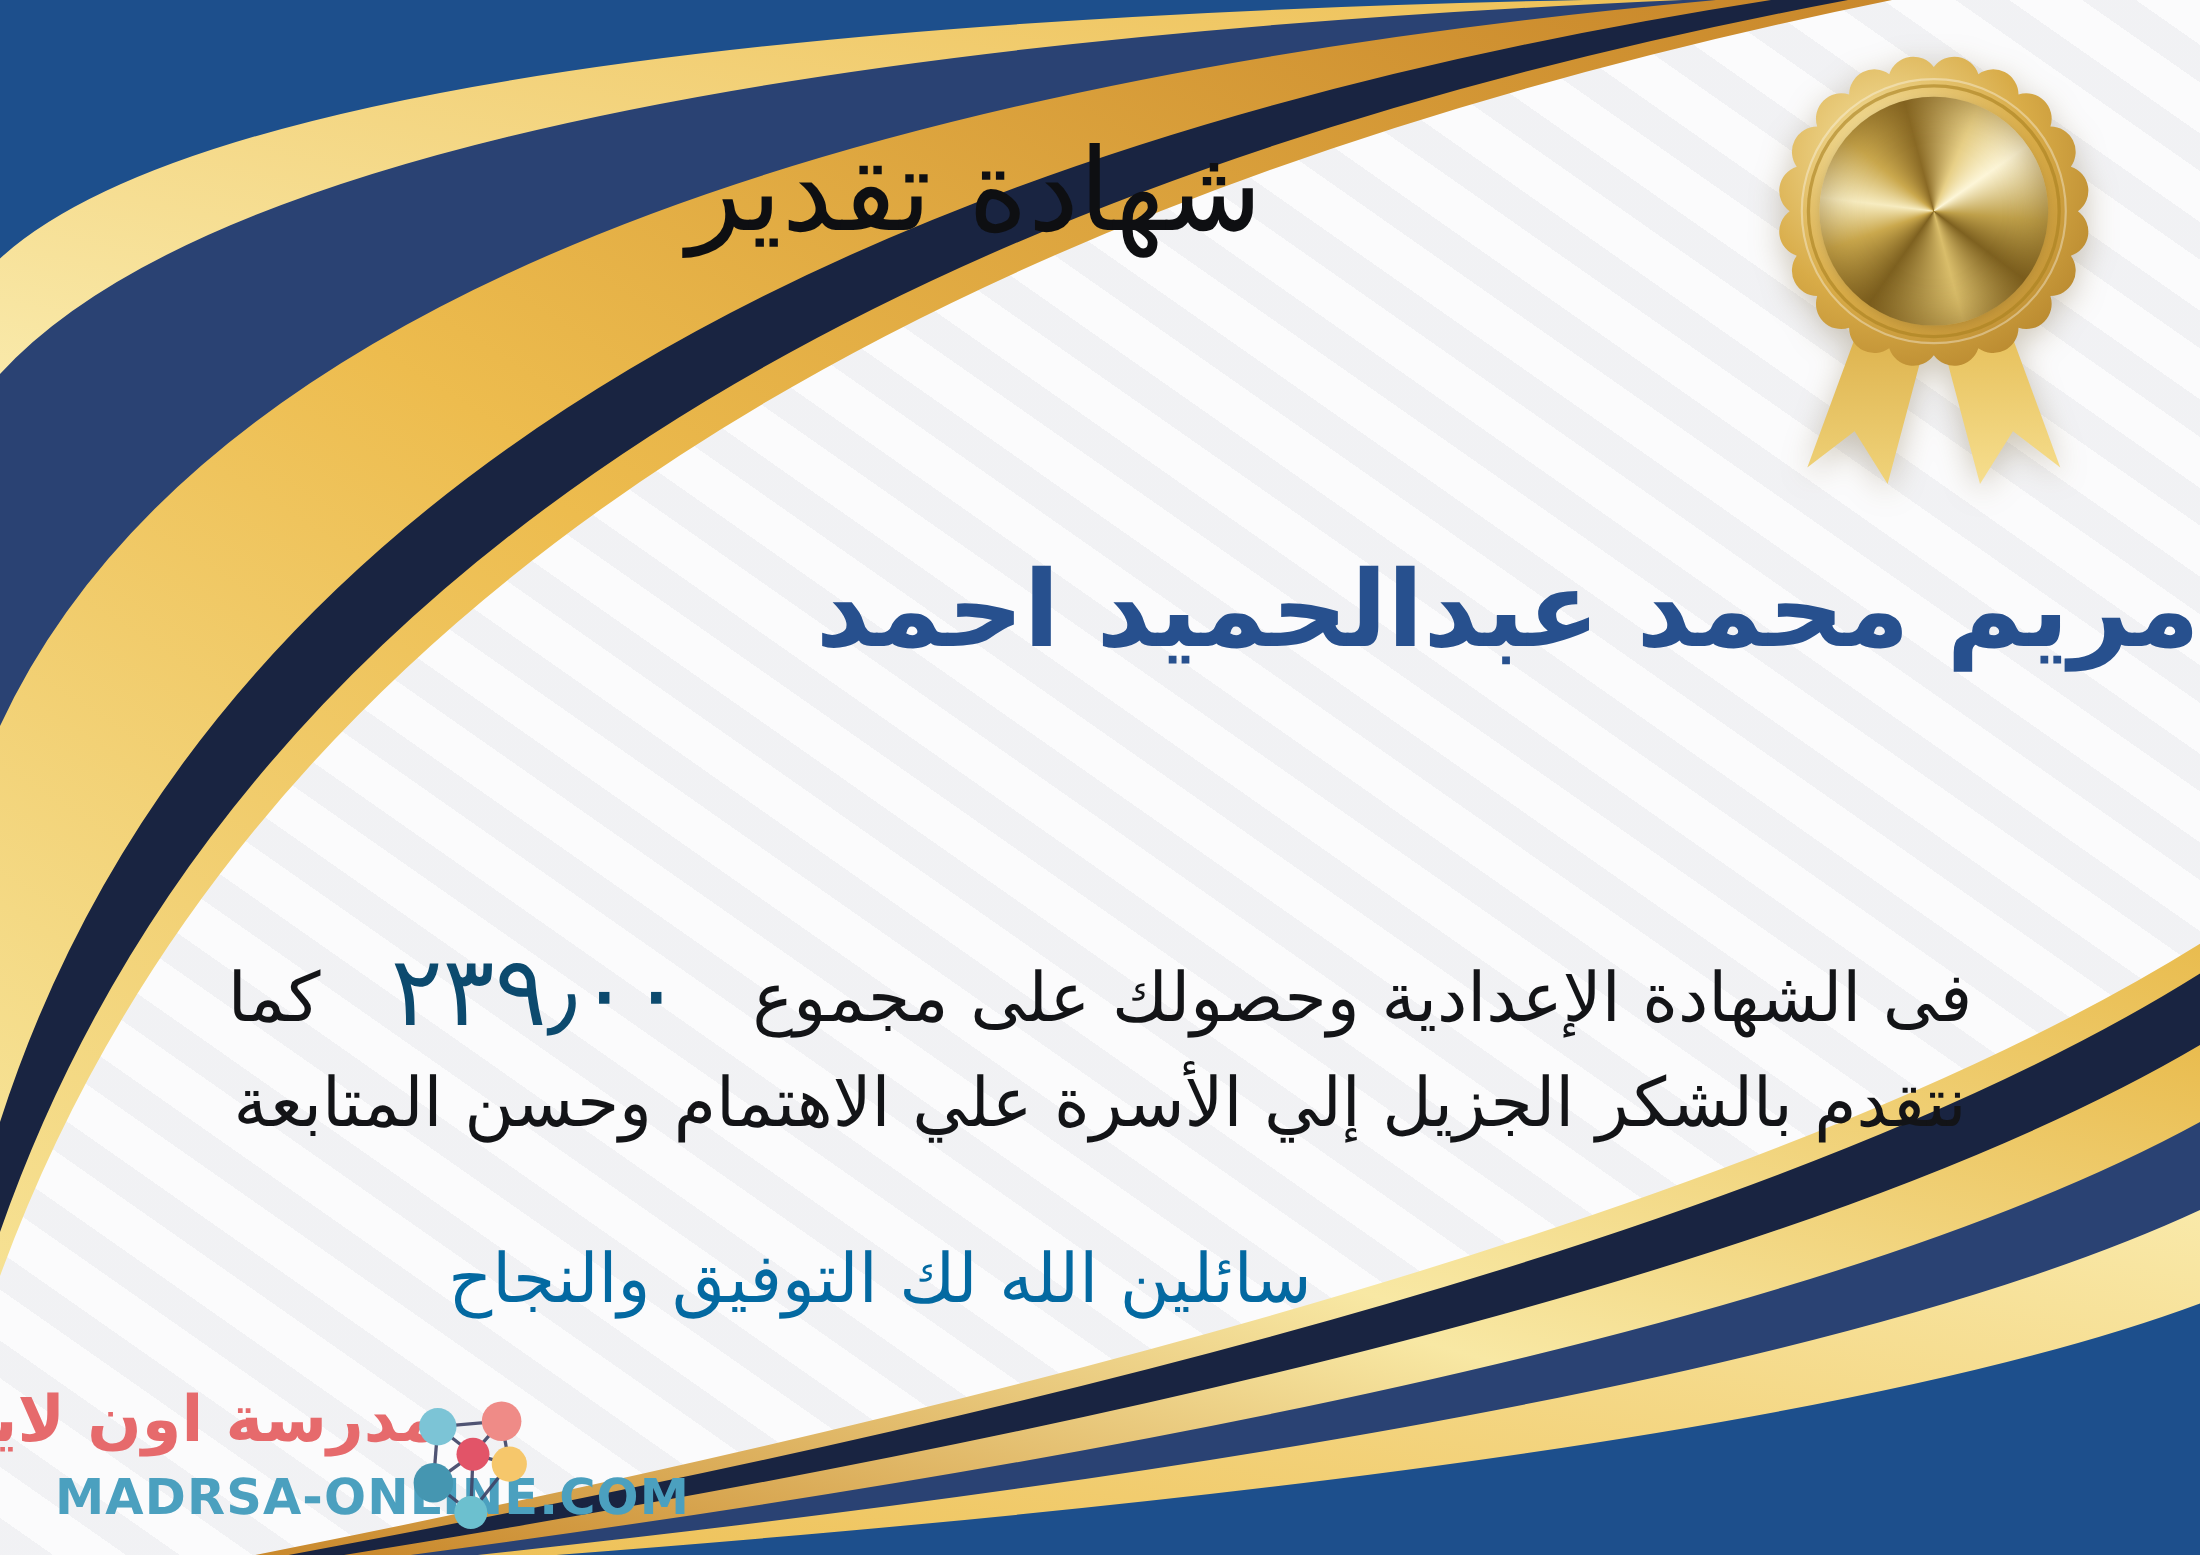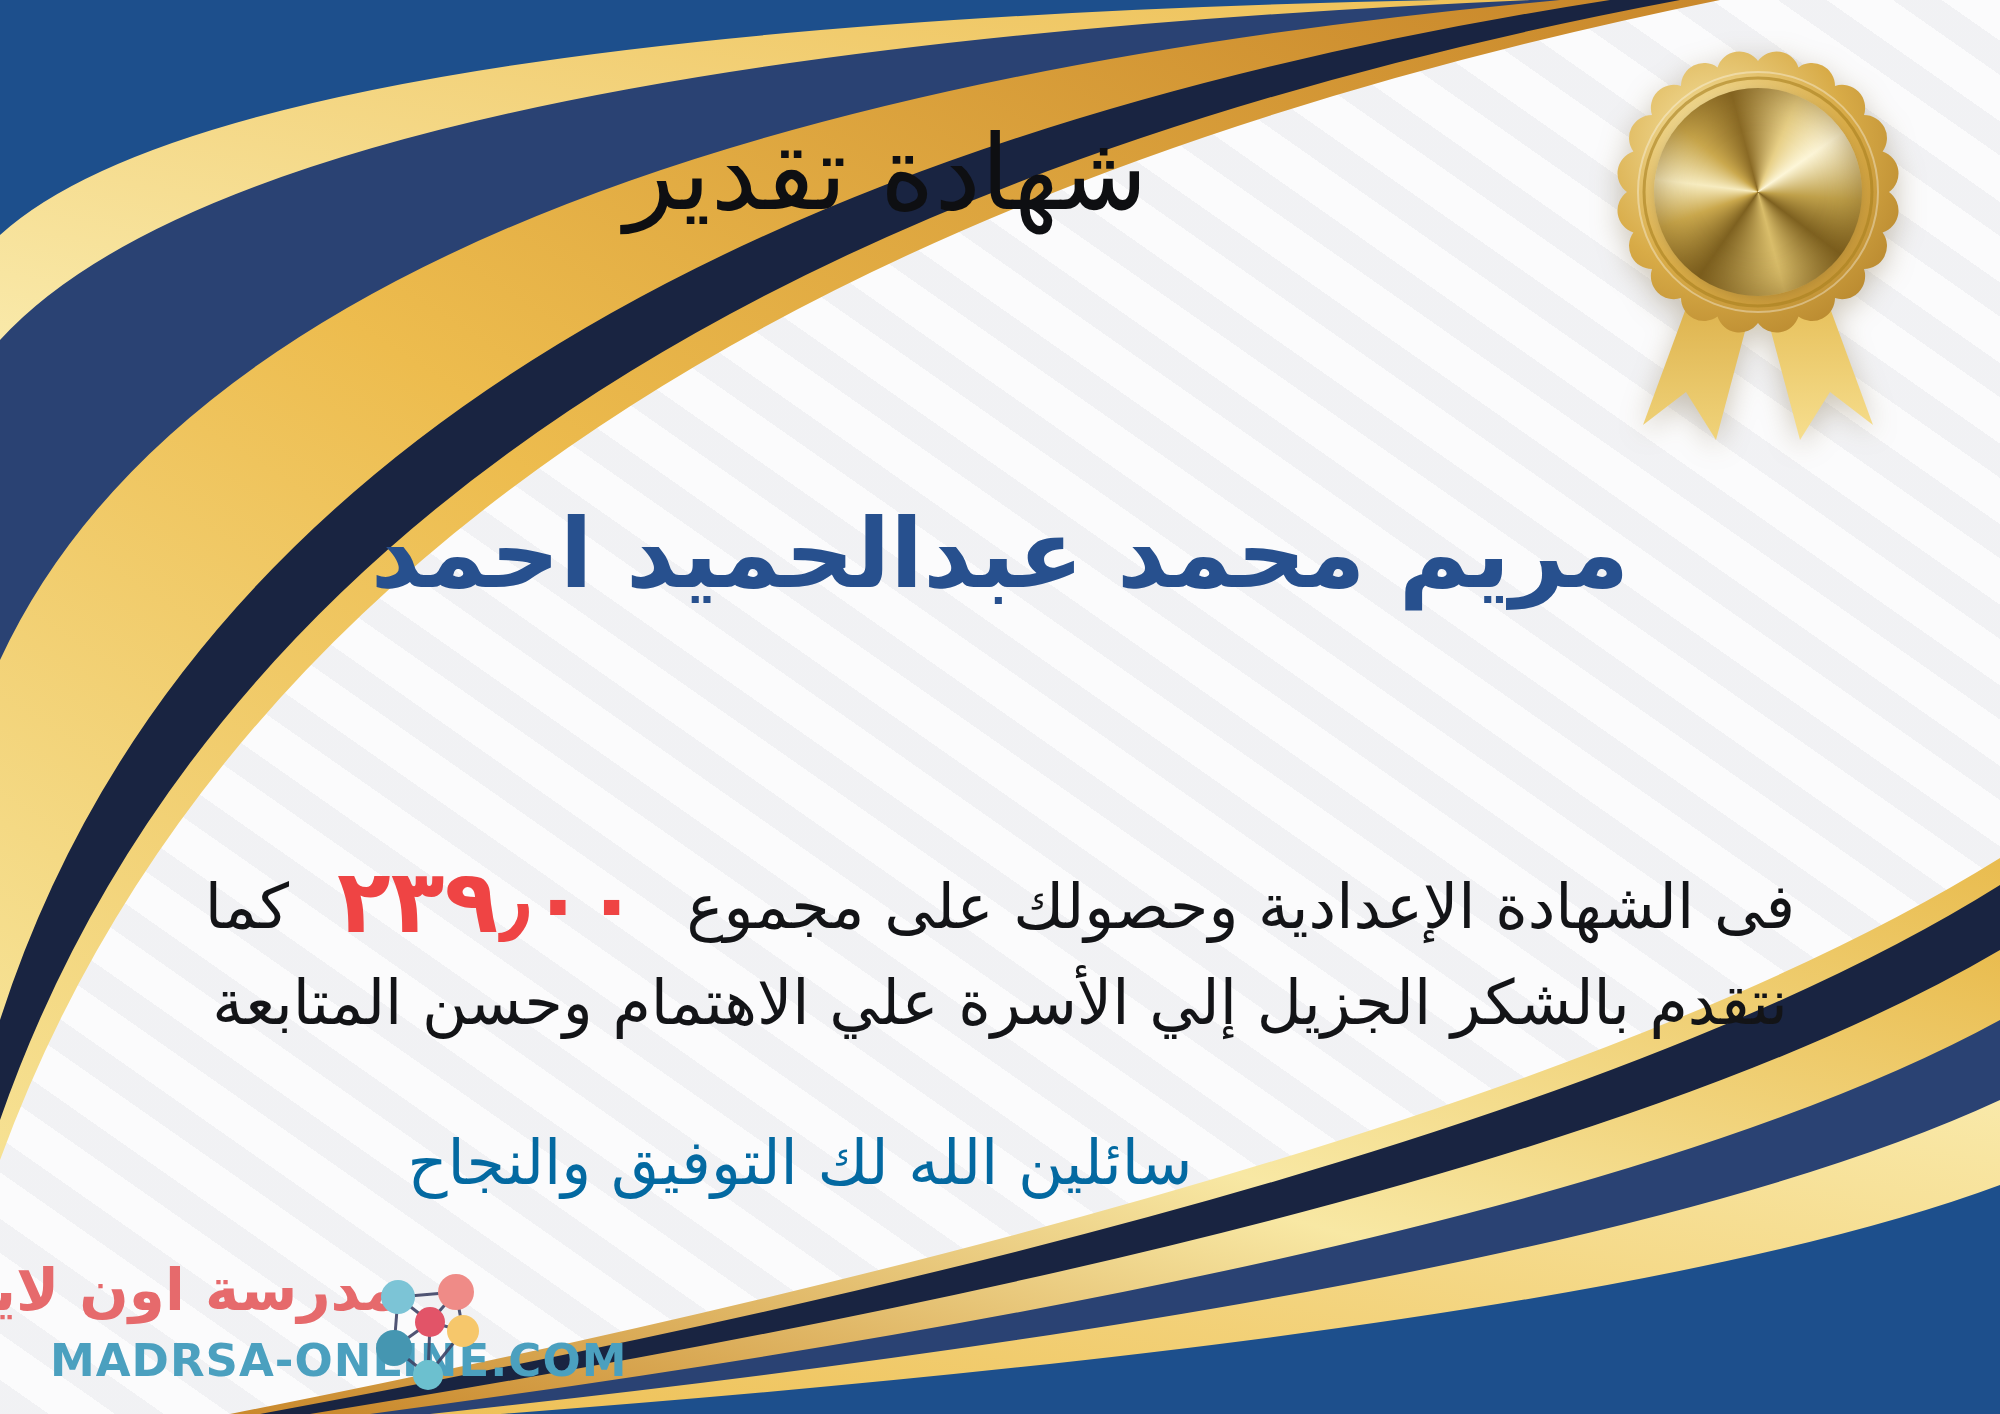--- a/index.html
+++ b/index.html
@@ -15,31 +15,31 @@
     pointer-events:none;
   }
   .swoosh{position:absolute;inset:0;width:2000px;height:1414px;}
 
   
   .cert-title{
     position:absolute;top:112px;left:0;width:1740px;text-align:center;
     font-size:104px;color:#0e0f12;white-space:nowrap;padding-left:16px;
   }
   .student-name{
-    position:absolute;top:498px;left:0;width:2000px;text-align:center;
+    position:absolute;top:498px;left:0;width:2000px;text-align:right;
     font-size:96px;font-weight:bold;color:#27508e;white-space:nowrap;
   }
   .body-line{
     position:absolute;left:0;width:2000px;text-align:center;
     font-size:62px;color:#131417;white-space:nowrap;
   }
   .line1{top:738px;}
   .line2{top:846px;display:flex;justify-content:center;align-items:baseline;}
   .line2 .score{
-    font-size:88px;font-weight:bold;color:#ef4444;margin:0 48px;
+    font-size:88px;font-weight:normal;color:#0c4a6e;margin:0 64px;
     position:relative;top:4px;
   }
   .line3{top:966px;}
   .closing-line{
     position:absolute;top:1126px;left:0;width:1600px;text-align:center;
     font-size:62px;color:#0369a1;white-space:nowrap;
   }
 
   
   .medal{position:absolute;left:1608px;top:40px;width:300px;height:412px;}

